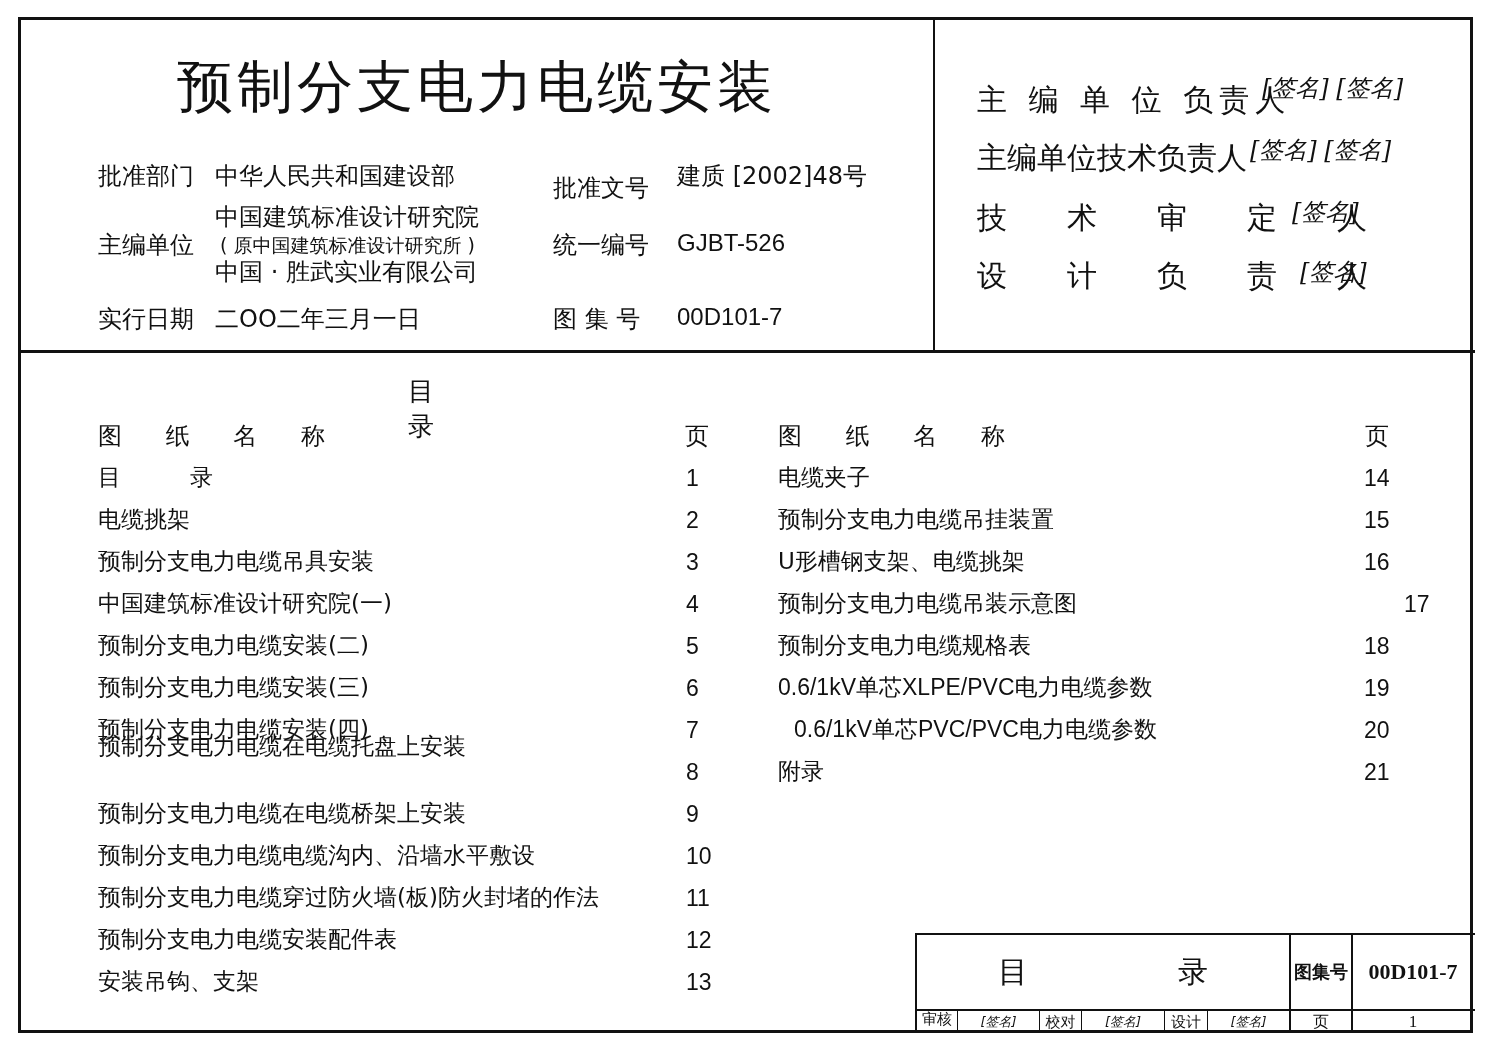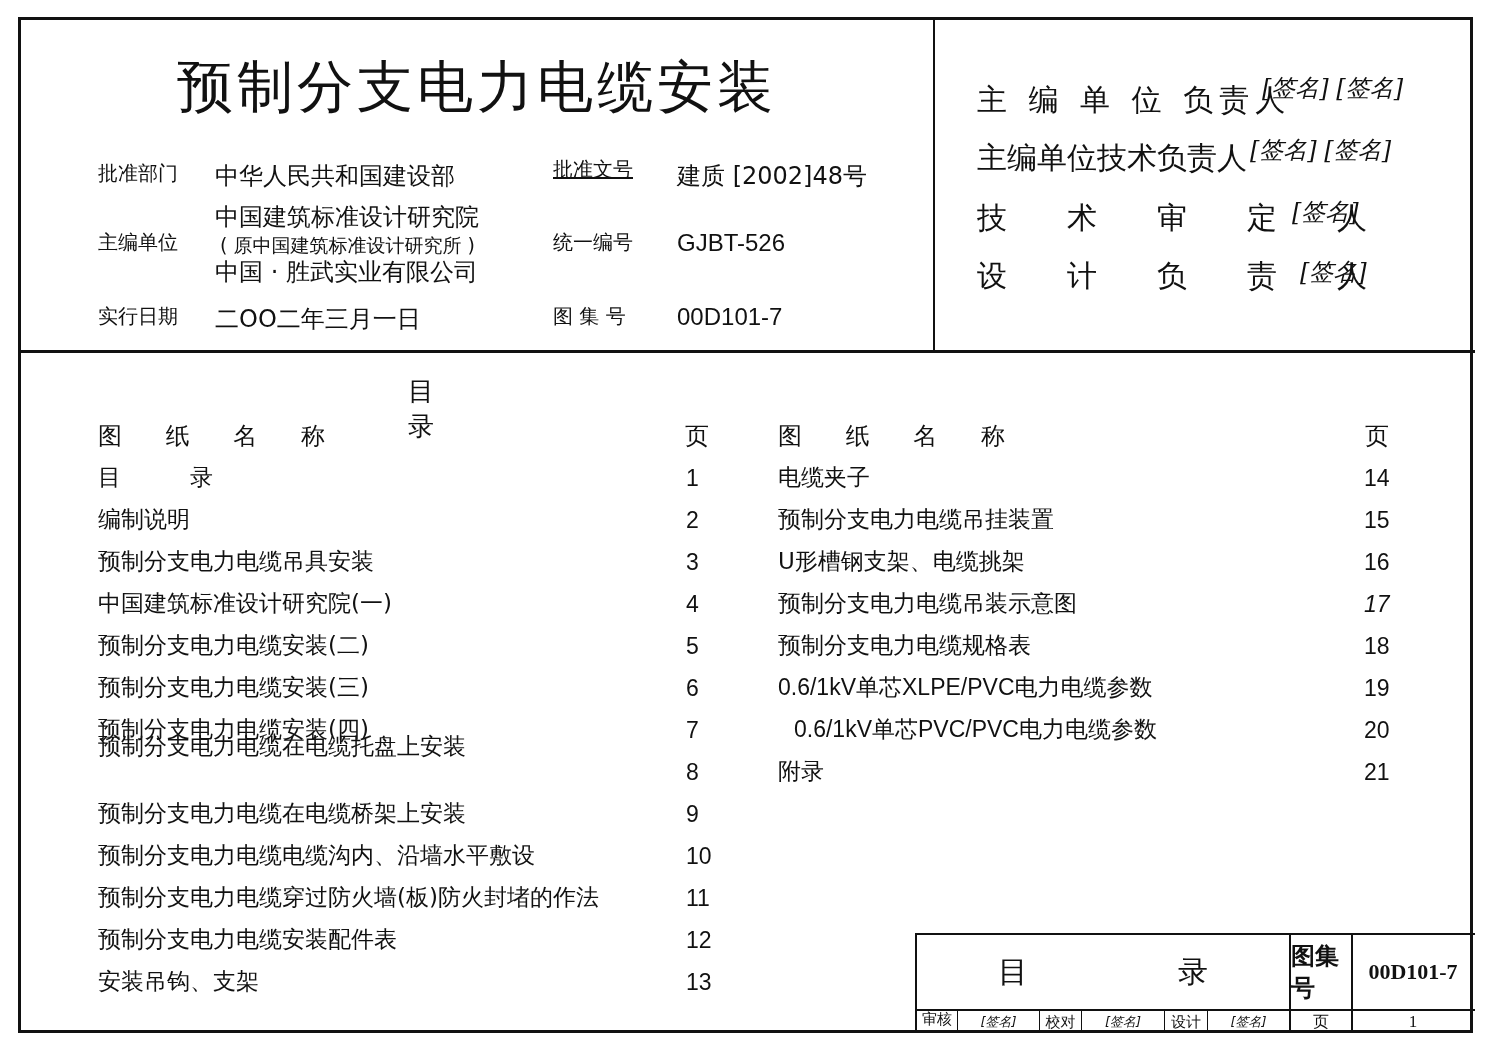--- a/index.html
+++ b/index.html
@@ -5,21 +5,21 @@
   html, body { margin:0; padding:0; background:#ffffff; }
   body { width:1496px; height:1053px; position:relative; overflow:hidden;
          font-family:"DejaVu Sans", "Liberation Sans", sans-serif; color:#111; }
   .abs { position:absolute; }
   .frame { position:absolute; left:18px; top:17px; width:1455px; height:1016px;
            border:3px solid #111; box-sizing:border-box; }
   .vline { position:absolute; background:#111; }
   .hline { position:absolute; background:#111; }
   .title { position:absolute; left:20px; width:914px; top:50px; text-align:center;
            font-size:56px; letter-spacing:4px; font-family:"DejaVu Serif", serif; font-weight:normal; }
-  .meta-label { position:absolute; font-size:20px; white-space:nowrap; }
+  .meta-label { position:absolute; font-size:24px; white-space:nowrap; }
   .meta-val { position:absolute; font-size:24px; white-space:nowrap; }
   .meta-val.small { font-size:19px; }
   .resp-row { position:absolute; left:977px; font-size:30px; white-space:nowrap; }
   .sig { position:absolute; font-family:"DejaVu Serif", serif; font-style:italic; font-size:36px; white-space:nowrap; color:#111; }
   .col-head { position:absolute; top:420px; font-size:24px; white-space:nowrap; }
   .toc-item { position:absolute; font-size:23px; white-space:nowrap; }
   .toc-page { position:absolute; font-size:23px; font-family:"Liberation Sans", sans-serif; }
   .tb-cell { position:absolute; display:flex; align-items:center; justify-content:center; box-sizing:border-box; }
 </style>
 </head>
@@ -37,21 +37,21 @@
 <div class="meta-val" style="left:215px; top:160px;">中华人民共和国建设部</div>
 
 <div class="meta-label" style="left:98px; top:229px;">主编单位</div>
 <div class="meta-val" style="left:215px; top:201px;">中国建筑标准设计研究院</div>
 <div class="meta-val small" style="left:220px; top:233px;">( 原中国建筑标准设计研究所 )</div>
 <div class="meta-val" style="left:215px; top:256px;">中国 · 胜武实业有限公司</div>
 
 <div class="meta-label" style="left:98px; top:303px;">实行日期</div>
 <div class="meta-val" style="left:215px; top:303px;">二OO二年三月一日</div>
 
-<div class="meta-label" style="left:553px; top:156px;text-decoration:underline;">批准文号</div>
+<div class="meta-label" style="left:553px; top:172px;">批准文号</div>
 <div class="meta-val" style="left:677px; top:160px;">建质 [2002]48号</div>
 
 <div class="meta-label" style="left:553px; top:229px;">统一编号</div>
 <div class="meta-val" style="left:677px; top:229px; font-family:'Liberation Sans', sans-serif;">GJBT-526</div>
 
 <div class="meta-label" style="left:553px; top:303px;">图 集 号</div>
 <div class="meta-val" style="left:677px; top:303px; font-family:'Liberation Sans', sans-serif;">00D101-7</div>
 
 <div class="resp-row" style="top:80px; letter-spacing:6px;">主 编 单 位 负责人</div>
 <div class="sig" style="left:1262px; top:72px; font-size:24px;">[签名] [签名]</div>
@@ -70,21 +70,21 @@
 </div>
 
 <div class="col-head" style="left:98px; letter-spacing:14px; word-spacing:8px;">图 纸 名 称</div>
 <div class="col-head" style="left:685px;">页</div>
 <div class="col-head" style="left:778px; letter-spacing:14px; word-spacing:8px;">图 纸 名 称</div>
 <div class="col-head" style="left:1365px;">页</div>
 
 <div>
   <div class="toc-item" style="left:98px; top:462px;">目　　　录</div>
   <div class="toc-page" style="left:686px; top:465px;">1</div>
-  <div class="toc-item" style="left:98px; top:504px;">编制说明</div>
+  <div class="toc-item" style="left:98px; top:504px;">电缆挑架</div>
   <div class="toc-page" style="left:686px; top:507px;">2</div>
   <div class="toc-item" style="left:98px; top:546px;">预制分支电力电缆吊具安装</div>
   <div class="toc-page" style="left:686px; top:549px;">3</div>
   <div class="toc-item" style="left:98px; top:588px;">中国建筑标准设计研究院(一)</div>
   <div class="toc-page" style="left:686px; top:591px;">4</div>
   <div class="toc-item" style="left:98px; top:630px;">预制分支电力电缆安装(二)</div>
   <div class="toc-page" style="left:686px; top:633px;">5</div>
   <div class="toc-item" style="left:98px; top:672px;">预制分支电力电缆安装(三)</div>
   <div class="toc-page" style="left:686px; top:675px;">6</div>
   <div class="toc-item" style="left:98px; top:714px;">预制分支电力电缆安装(四)</div>
@@ -104,21 +104,21 @@
 </div>
 
 <div>
   <div class="toc-item" style="left:778px; top:462px;">电缆夹子</div>
   <div class="toc-page" style="left:1364px; top:465px;">14</div>
   <div class="toc-item" style="left:778px; top:504px;">预制分支电力电缆吊挂装置</div>
   <div class="toc-page" style="left:1364px; top:507px;">15</div>
   <div class="toc-item" style="left:778px; top:546px;">U形槽钢支架、电缆挑架</div>
   <div class="toc-page" style="left:1364px; top:549px;">16</div>
   <div class="toc-item" style="left:778px; top:588px;">预制分支电力电缆吊装示意图</div>
-  <div class="toc-page" style="left:1364px; top:591px;font-style:italic;">17</div>
+  <div class="toc-page" style="left:1404px; top:591px;">17</div>
   <div class="toc-item" style="left:778px; top:630px;">预制分支电力电缆规格表</div>
   <div class="toc-page" style="left:1364px; top:633px;">18</div>
   <div class="toc-item" style="left:778px; top:672px; font-family:'Liberation Sans', sans-serif;">0.6/1kV单芯XLPE/PVC电力电缆参数</div>
   <div class="toc-page" style="left:1364px; top:675px;">19</div>
   <div class="toc-item" style="left:778px; top:714px; font-family:'Liberation Sans', sans-serif;margin-left:16px;">0.6/1kV单芯PVC/PVC电力电缆参数</div>
   <div class="toc-page" style="left:1364px; top:717px;">20</div>
   <div class="toc-item" style="left:778px; top:756px;">附录</div>
   <div class="toc-page" style="left:1364px; top:759px;">21</div>
 </div>
 
@@ -129,21 +129,21 @@
   <div class="hline" style="left:915px; top:1009px; width:560px; height:2px;"></div>
   <div class="vline" style="left:1289px; top:933px; width:2px; height:100px;"></div>
   <div class="vline" style="left:1351px; top:933px; width:2px; height:100px;"></div>
   <div class="vline" style="left:957px; top:1009px; width:1px; height:24px;"></div>
   <div class="vline" style="left:1039px; top:1009px; width:1px; height:24px;"></div>
   <div class="vline" style="left:1081px; top:1009px; width:1px; height:24px;"></div>
   <div class="vline" style="left:1164px; top:1009px; width:1px; height:24px;"></div>
   <div class="vline" style="left:1207px; top:1009px; width:1px; height:24px;"></div>
 
   <div class="tb-cell" style="left:917px; top:935px; width:372px; height:74px; font-size:30px;">目　　　　　录</div>
-  <div class="tb-cell" style="left:1291px; top:935px; width:60px; height:74px; font-size:24px; font-weight:bold;">图集号</div>
+  <div class="tb-cell" style="left:1291px; top:935px; width:60px; height:74px; font-size:18px; font-weight:bold;">图集号</div>
   <div class="tb-cell" style="left:1353px; top:935px; width:120px; height:74px; font-size:22px; font-weight:bold; font-family:'Liberation Serif', serif;">00D101-7</div>
 
   <div class="tb-cell" style="left:917px; top:1011px; width:40px; height:16px; font-size:15px;">审核</div>
   <div class="tb-cell" style="left:958px; top:1011px; width:81px; height:22px; font-size:13px; font-style:italic;">[签名]</div>
   <div class="tb-cell" style="left:1040px; top:1011px; width:41px; height:22px; font-size:15px;">校对</div>
   <div class="tb-cell" style="left:1082px; top:1011px; width:82px; height:22px; font-size:13px; font-style:italic;">[签名]</div>
   <div class="tb-cell" style="left:1165px; top:1011px; width:42px; height:22px; font-size:15px;">设计</div>
   <div class="tb-cell" style="left:1208px; top:1011px; width:81px; height:22px; font-size:13px; font-style:italic;">[签名]</div>
   <div class="tb-cell" style="left:1291px; top:1011px; width:60px; height:22px; font-size:16px;">页</div>
   <div class="tb-cell" style="left:1353px; top:1011px; width:120px; height:22px; font-size:17px; font-family:'Liberation Serif', serif;">1</div>

